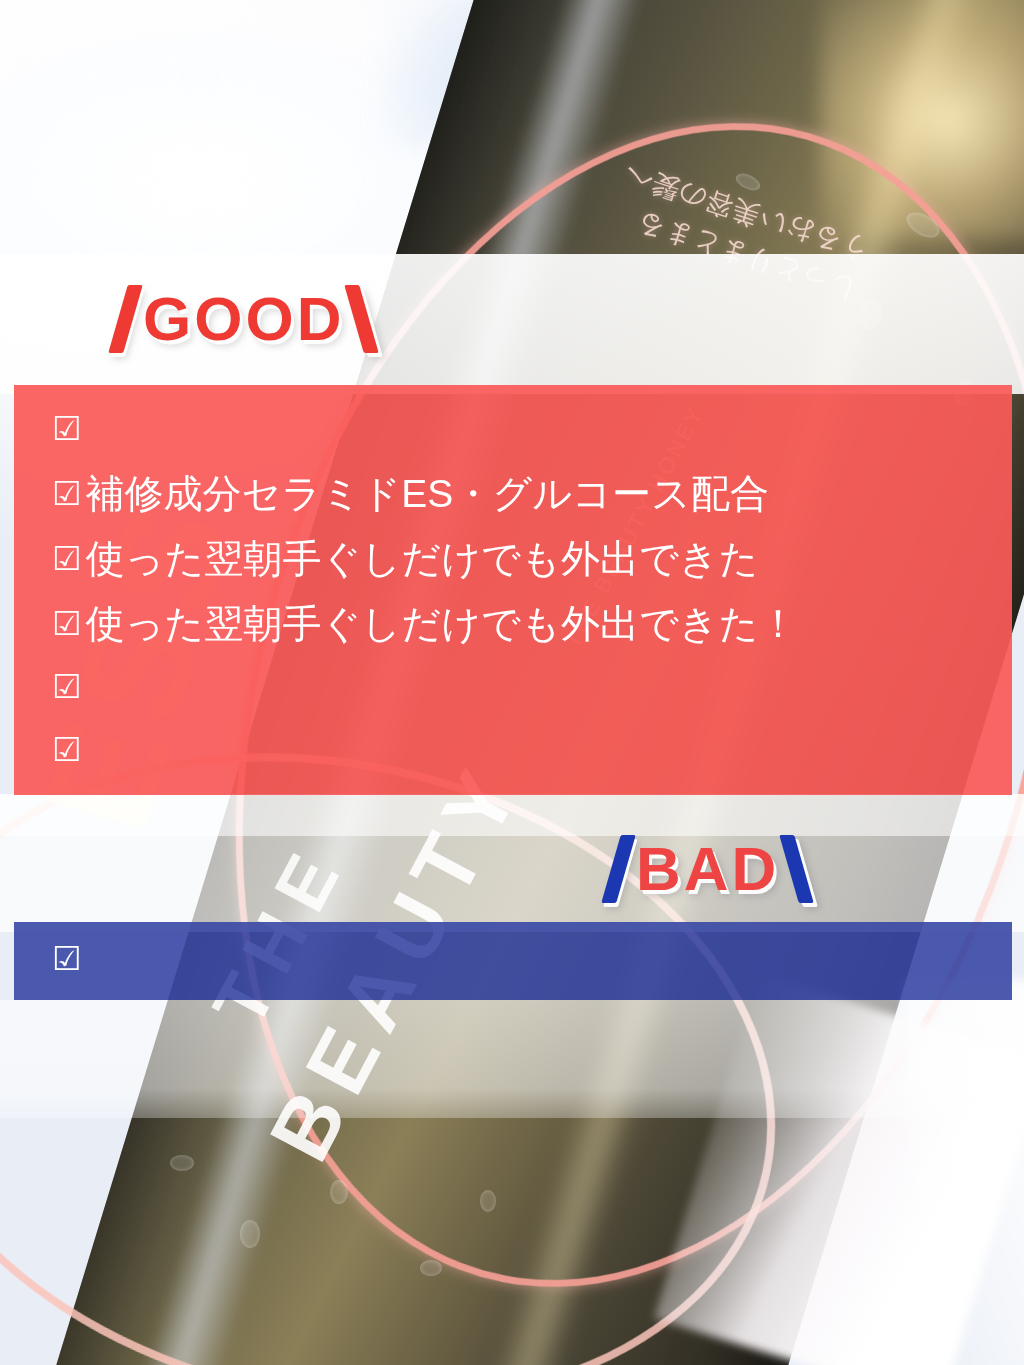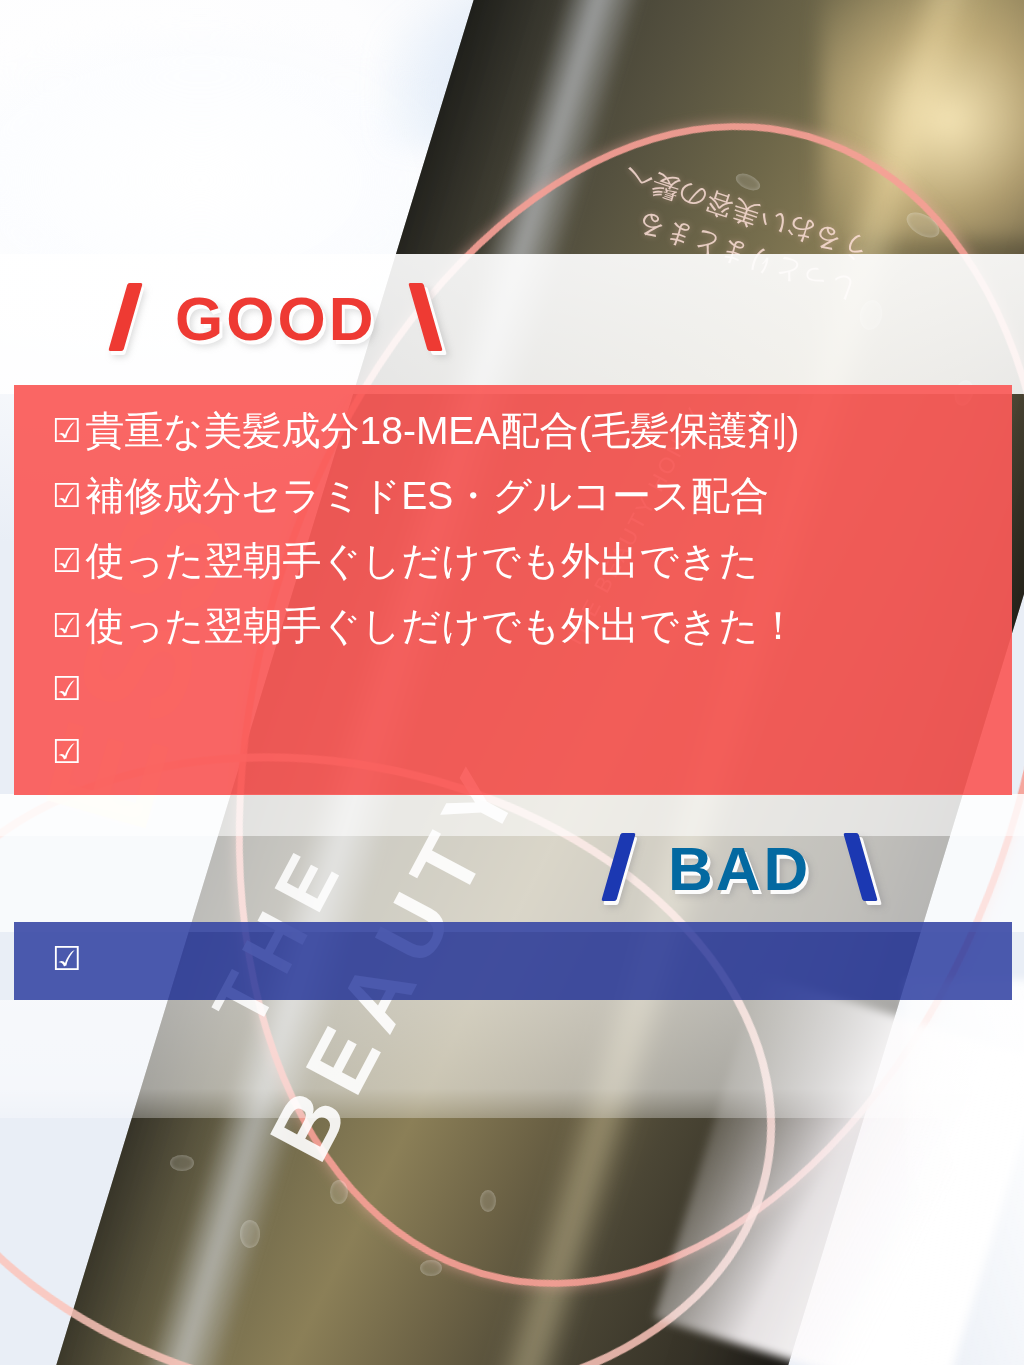--- a/index.html
+++ b/index.html
@@ -184,21 +184,21 @@
     background:rgba(255,255,255,.68);
   }
   .wash-bot {
     position:absolute; left:0; top:1000px; width:1024px; height:118px;
     background:linear-gradient(180deg, rgba(255,255,255,.62) 0%, rgba(255,255,255,.55) 75%, rgba(255,255,255,.30) 100%);
   }
 
   
   .heading {
     position:absolute;
-    display:flex; align-items:flex-start; gap:42px;
+    display:flex; align-items:center; gap:10px;
     font-weight:bold;
     font-size:62px;
     letter-spacing:3px;
   }
   .heading .slash {
     display:inline-block;
     width:15px; height:68px;
     border-radius:2px;
   }
   .slash-l { transform:skewX(-16deg); }
@@ -208,21 +208,21 @@
     left:118px; top:283px;
     color:#ee3a33;
     text-shadow:3px 4px 0 rgba(255,255,255,.95), 5px 6px 7px rgba(150,150,150,.35);
   }
   #heading-good .slash {
     background:#ee3a33;
     box-shadow:3px 4px 0 rgba(255,255,255,.95), 5px 6px 7px rgba(150,150,150,.35);
   }
   #heading-bad {
     left:611px; top:833px;
-    color:#0369a1;
+    color:#ef4444;
     text-shadow:3px 4px 0 rgba(255,255,255,.95), 5px 6px 7px rgba(120,120,130,.35);
   }
   #heading-bad .slash {
     background:#1b38b2;
     box-shadow:3px 4px 0 rgba(255,255,255,.95), 5px 6px 7px rgba(120,120,130,.35);
   }
 
   
   .panel {
     position:absolute;
@@ -306,21 +306,20 @@
 
   <div class="heading" id="heading-good">
     <span class="slash slash-l"></span>
     <span>GOOD</span>
     <span class="slash slash-r"></span>
   </div>
 
   <div class="panel" id="panel-good">
     <div class="line">
       <span class="cbox">☑</span>
-      <span class="ltext">貴重な美髪成分18-MEA配合(毛髪保護剤)</span>
     </div>
     <div class="line">
       <span class="cbox">☑</span>
       <span class="ltext">補修成分セラミドES・グルコース配合</span>
     </div>
     <div class="line">
       <span class="cbox">☑</span>
       <span class="ltext">使った翌朝手ぐしだけでも外出できた</span>
     </div>
     <div class="line">

